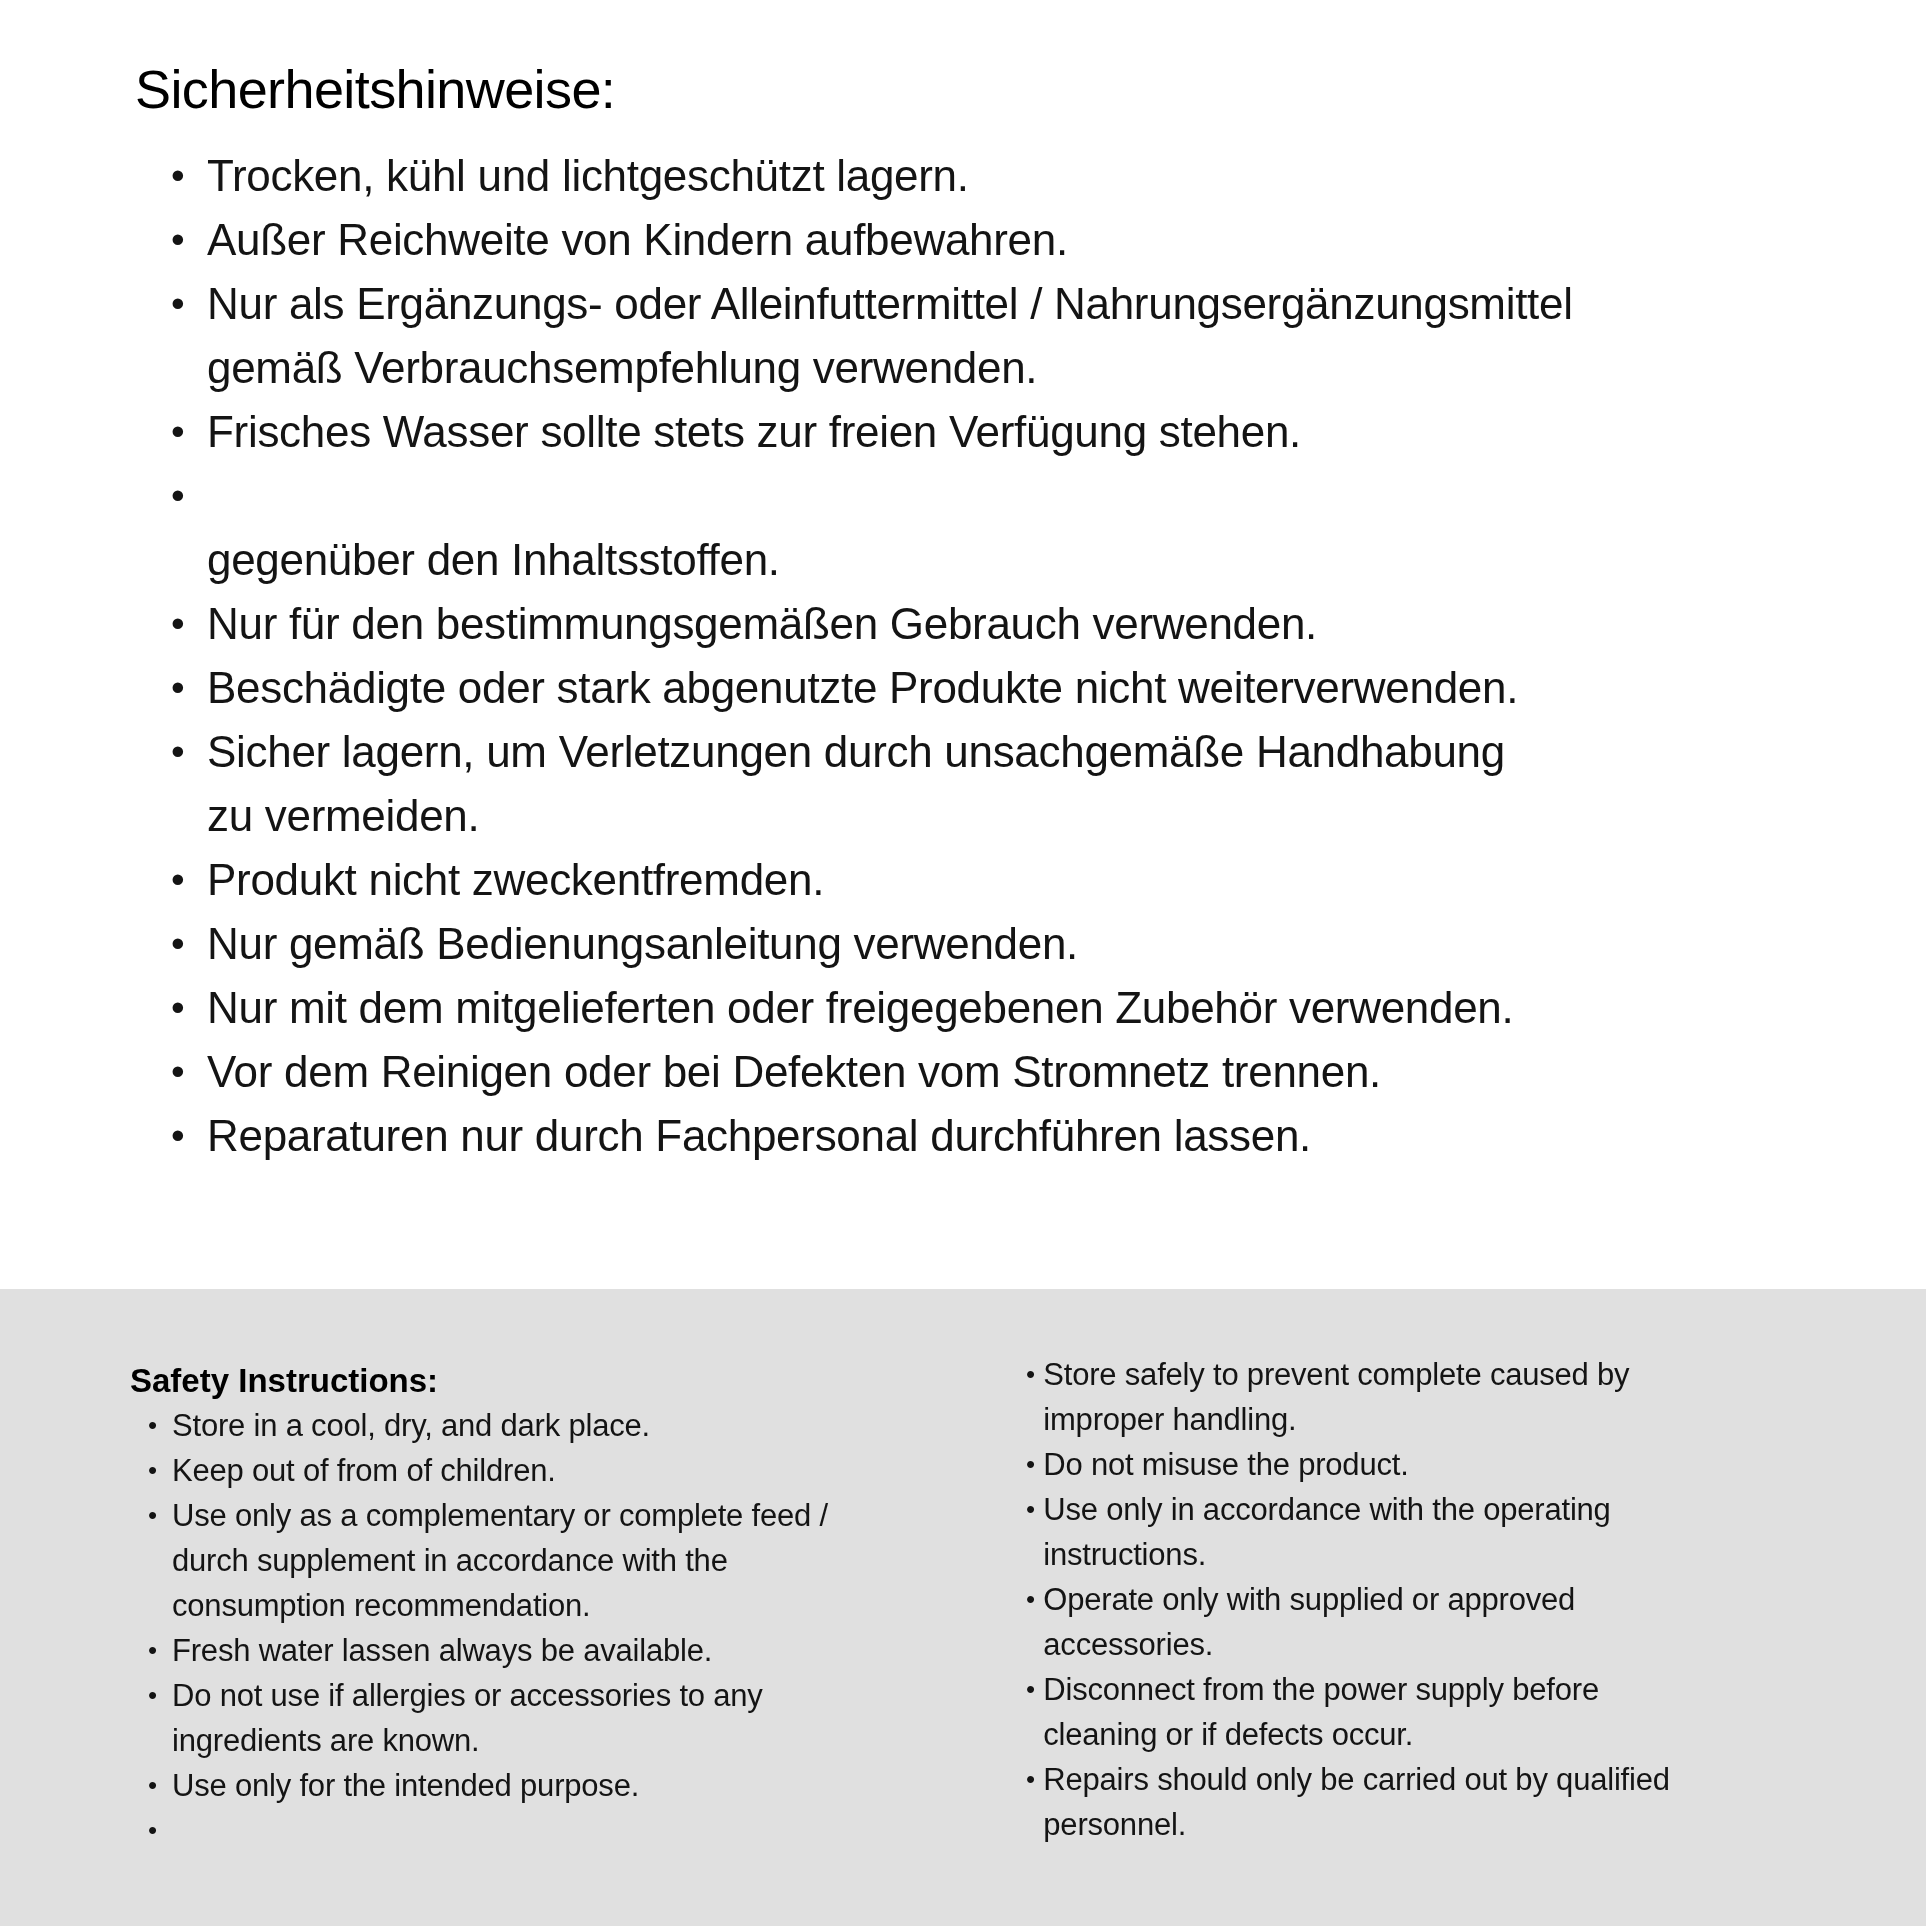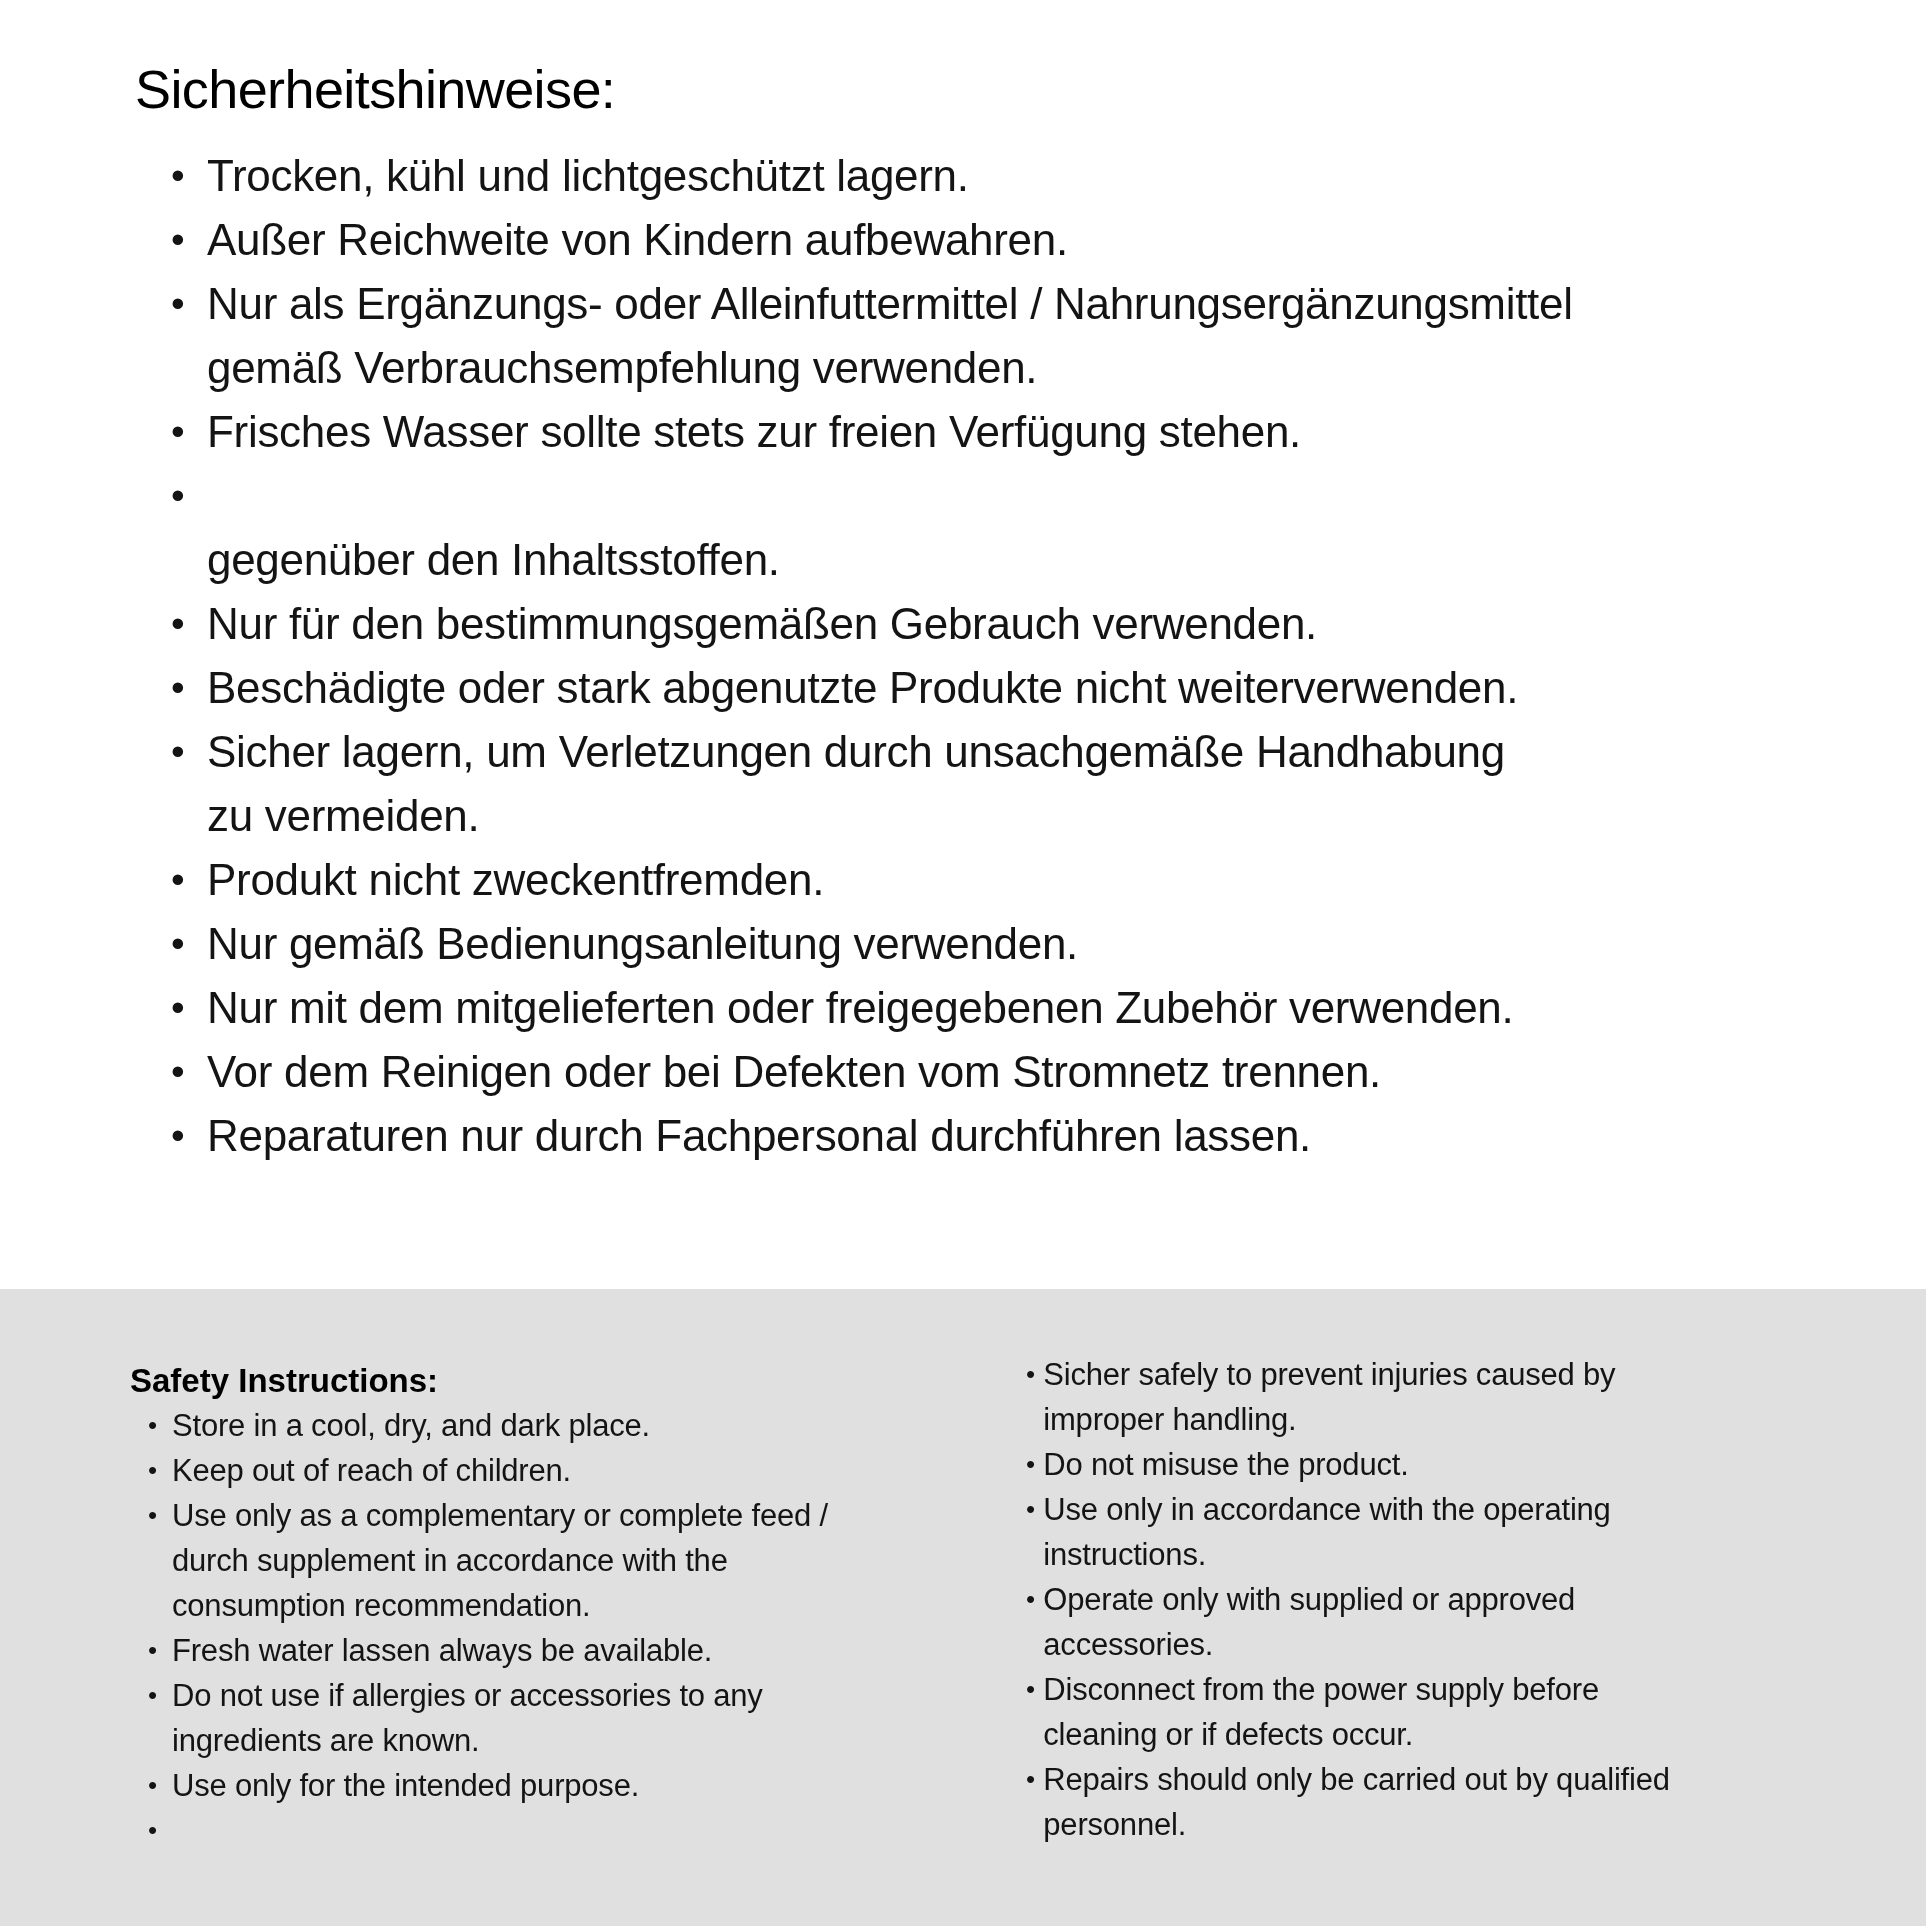--- a/index.html
+++ b/index.html
@@ -113,33 +113,33 @@
     <div class="row"><span class="dot">•</span><span>Vor dem Reinigen oder bei Defekten vom Stromnetz trennen.</span></div>
     <div class="row"><span class="dot">•</span><span>Reparaturen nur durch Fachpersonal durchführen lassen.</span></div>
   </div>
 
 <div class="en-panel" style="background: rgb(224, 224, 224);"></div>
 
 <div class="en-heading">Safety Instructions:</div>
 
 <div class="en-col en-col-left">
     <div class="row"><span class="dot">•</span><span>Store in a cool, dry, and dark place.</span></div>
-    <div class="row"><span class="dot">•</span><span>Keep out of reach of children.</span></div>
+    <div class="row"><span class="dot">•</span><span>Keep out of from of children.</span></div>
     <div class="row"><span class="dot">•</span><span>Use only as a complementary or complete feed /</span></div>
     <div class="row"><span>durch supplement in accordance with the</span></div>
     <div class="row"><span>consumption recommendation.</span></div>
     <div class="row"><span class="dot">•</span><span>Fresh water lassen always be available.</span></div>
     <div class="row"><span class="dot">•</span><span>Do not use if allergies or accessories to any</span></div>
     <div class="row"><span>ingredients are known.</span></div>
     <div class="row"><span class="dot">•</span><span>Use only for the intended purpose.</span></div>
     <div class="row"><span class="dot">•</span></div>
   </div>
 
 <div class="en-col en-col-right">
-    <div class="row"><span class="dot">•</span><span>Sicher safely to prevent injuries caused by</span></div>
+    <div class="row"><span class="dot">•</span><span>Store safely to prevent complete caused by</span></div>
     <div class="row"><span>improper handling.</span></div>
     <div class="row"><span class="dot">•</span><span>Do not misuse the product.</span></div>
     <div class="row"><span class="dot">•</span><span>Use only in accordance with the operating</span></div>
     <div class="row"><span>instructions.</span></div>
     <div class="row"><span class="dot">•</span><span>Operate only with supplied or approved</span></div>
     <div class="row"><span>accessories.</span></div>
     <div class="row"><span class="dot">•</span><span>Disconnect from the power supply before</span></div>
     <div class="row"><span>cleaning or if defects occur.</span></div>
     <div class="row"><span class="dot">•</span><span>Repairs should only be carried out by qualified</span></div>
     <div class="row"><span>personnel.</span></div>

